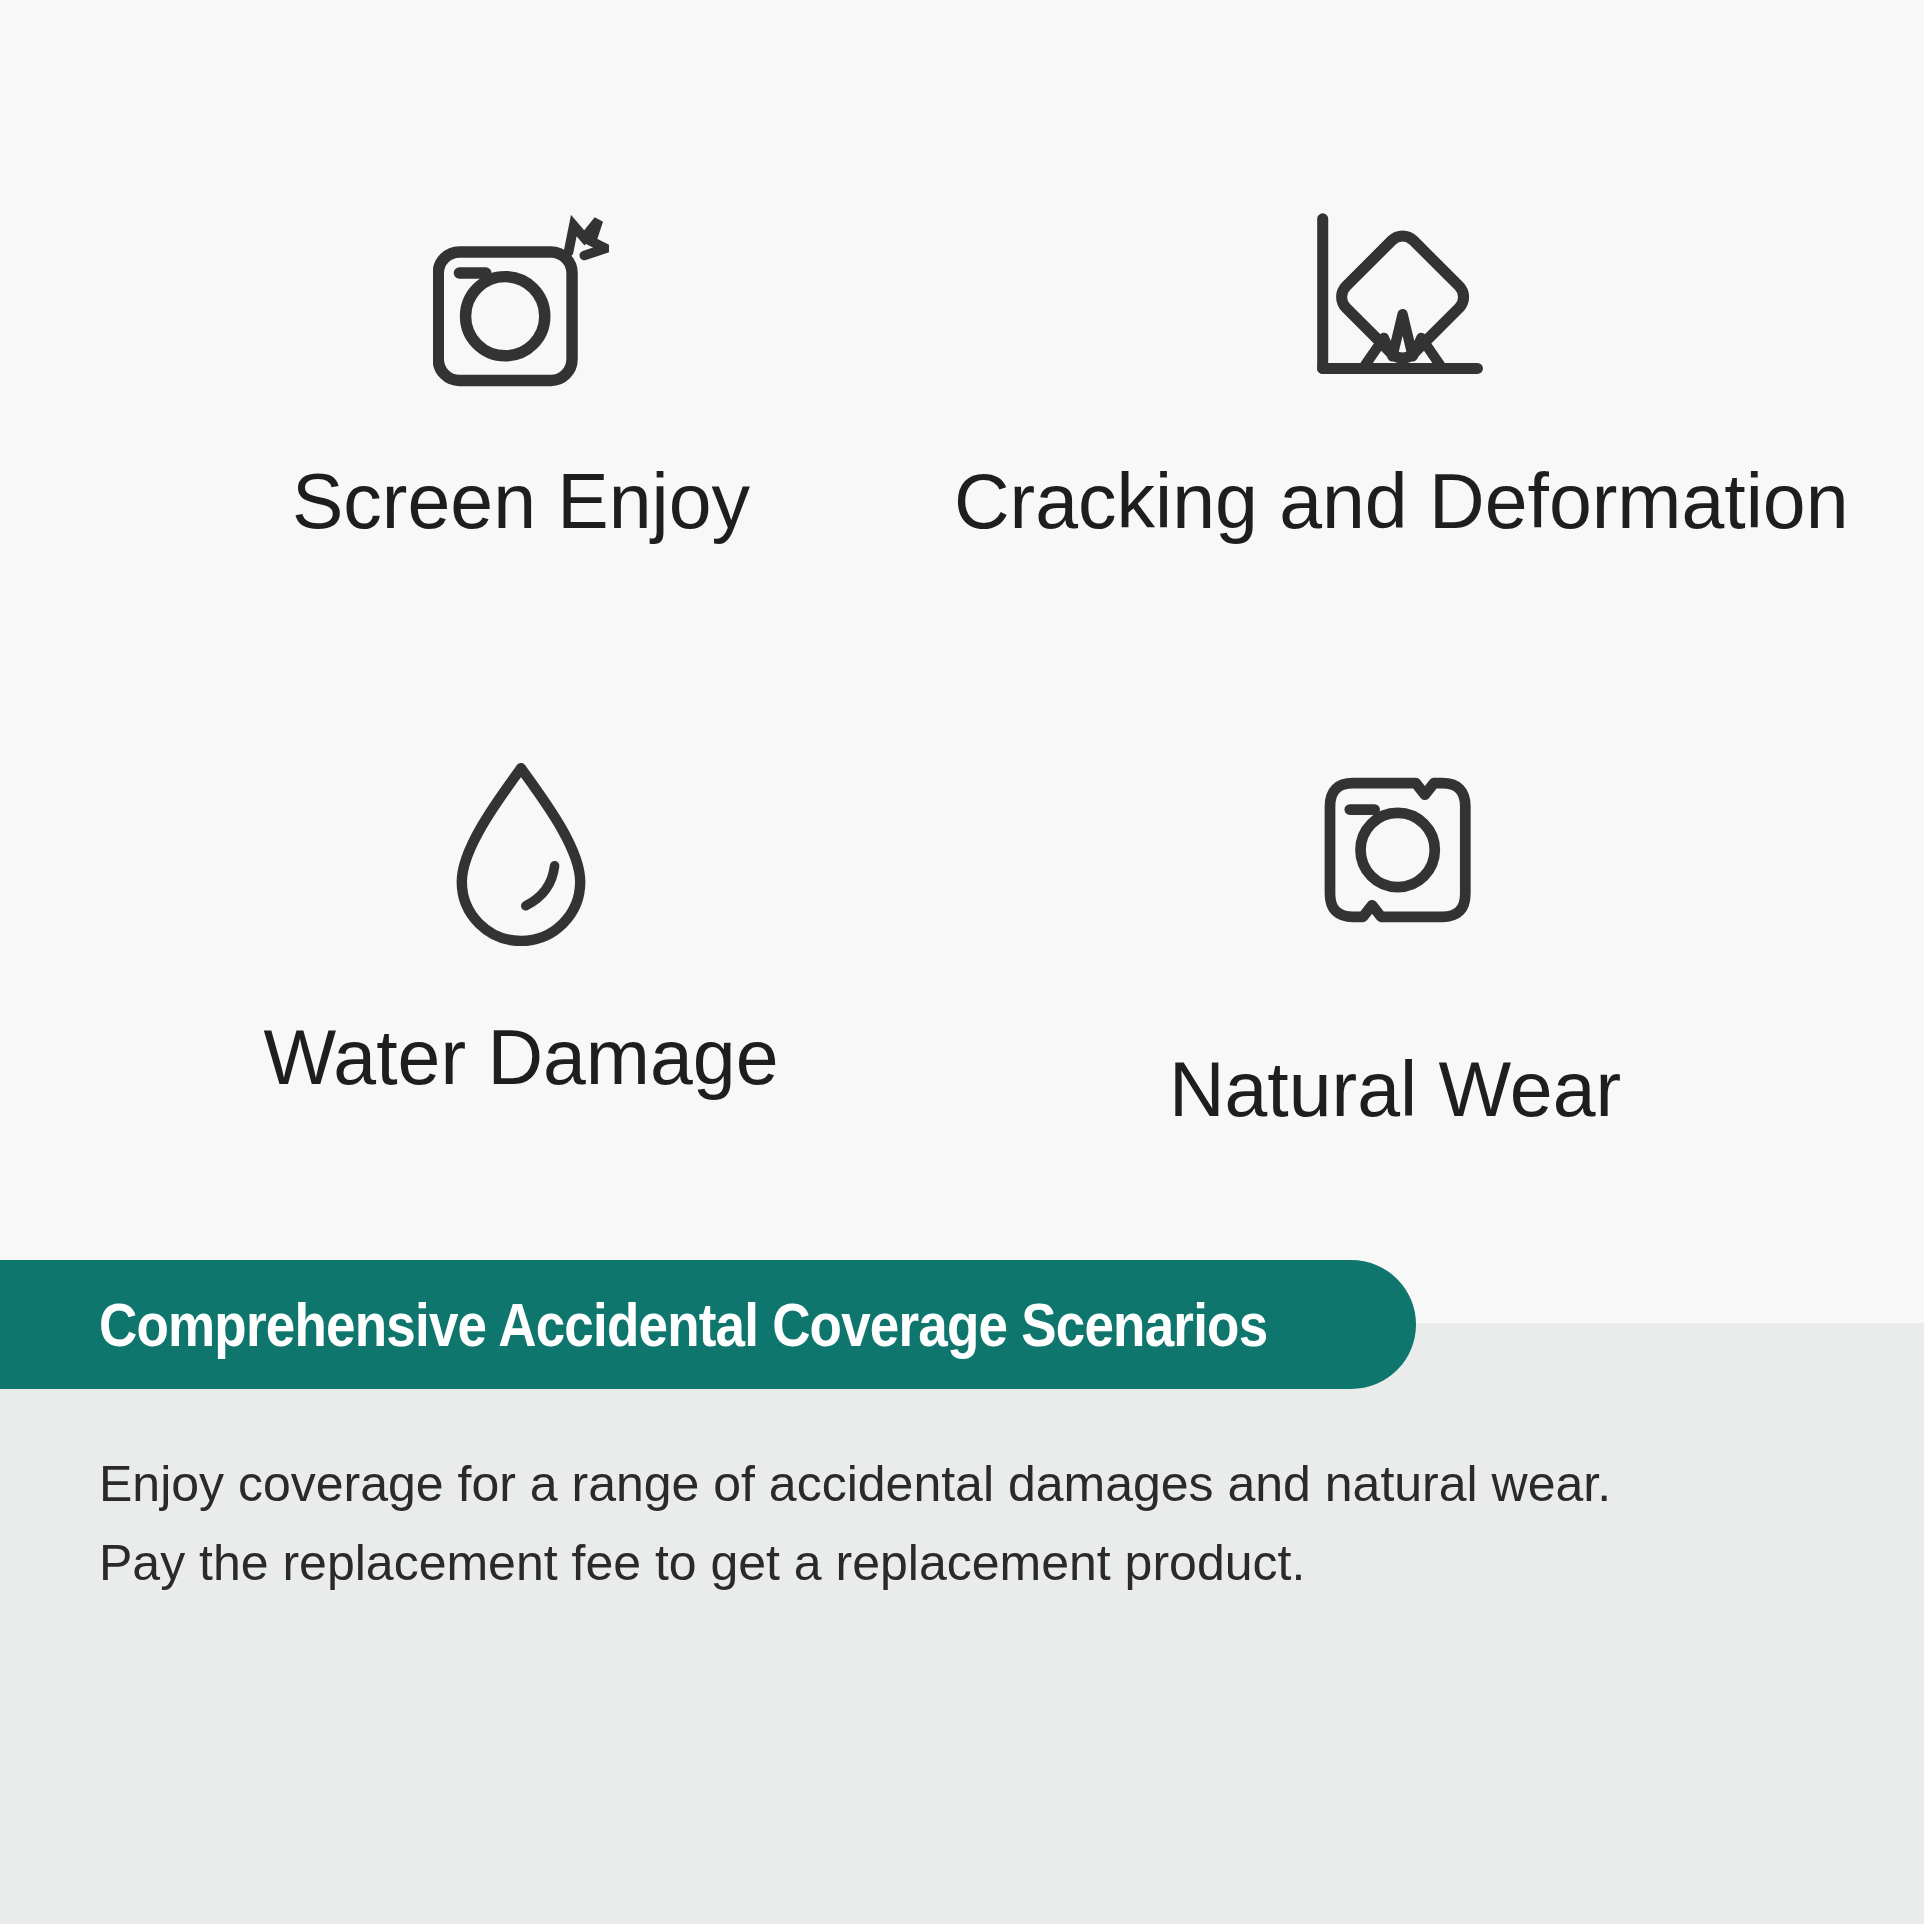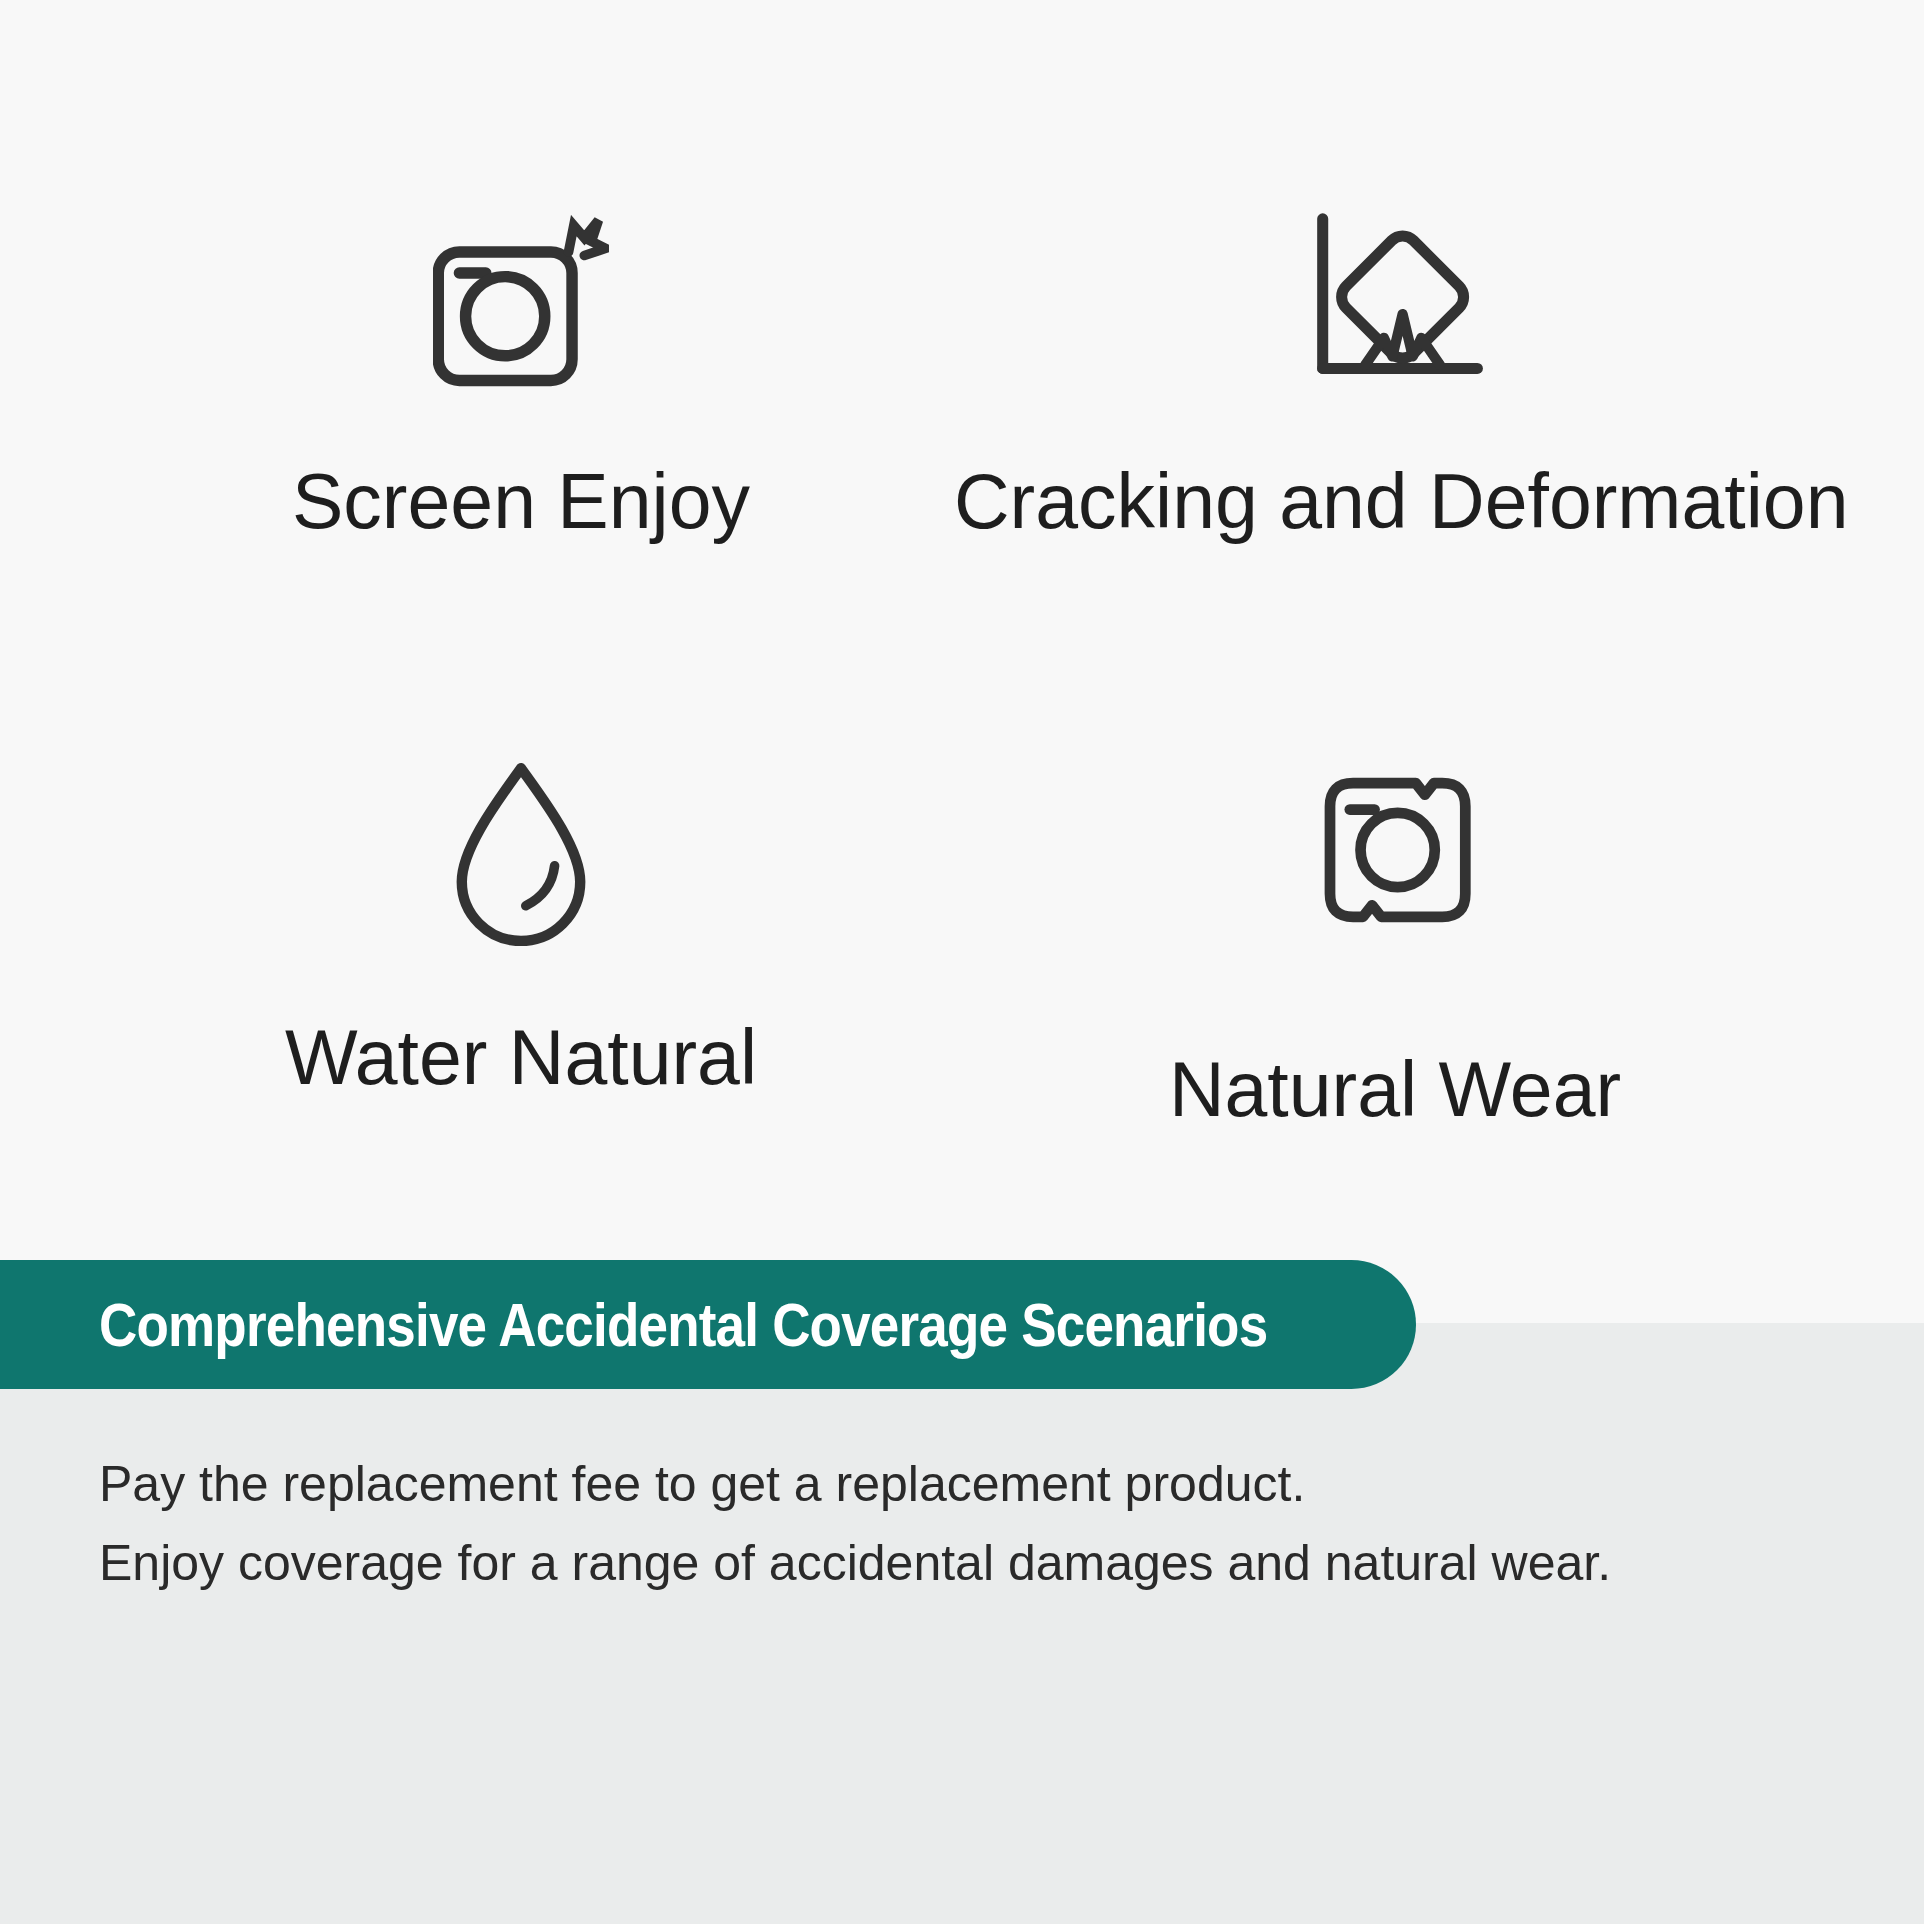--- a/index.html
+++ b/index.html
@@ -138,24 +138,24 @@
 <div class="icon" id="icon-natural-wear">
   <svg viewBox="0 0 100 100" width="170" height="165" aria-hidden="true">
     <path class="icon-stroke" d="M24 11 H62 L67.5 18 L73 11 H78 Q92 11, 92 25 V78 Q92 92, 78 92 H41 L35.5 85 L30 92 H24 Q10 92, 10 78 V25 Q10 11, 24 11 Z"></path>
     <line class="icon-stroke" x1="22" y1="27" x2="37" y2="27"></line>
     <circle class="icon-stroke" cx="51" cy="51.5" r="22.5"></circle>
   </svg>
 </div>
 
 <div class="scenario-label" id="label-screen-damage">Screen Enjoy</div>
 <div class="scenario-label" id="label-cracking">Cracking and Deformation</div>
-<div class="scenario-label" id="label-water-damage">Water Natural</div>
+<div class="scenario-label" id="label-water-damage">Water Damage</div>
 <div class="scenario-label" id="label-natural-wear">Natural Wear</div>
 
 <div class="banner">
   <span class="banner-title">Comprehensive Accidental Coverage Scenarios</span>
 </div>
 
 <div class="description">
+  <div>Enjoy coverage for a range of accidental damages and natural wear.</div>
   <div>Pay the replacement fee to get a replacement product.</div>
-  <div>Enjoy coverage for a range of accidental damages and natural wear.</div>
 </div>
 
 
 </body></html>

